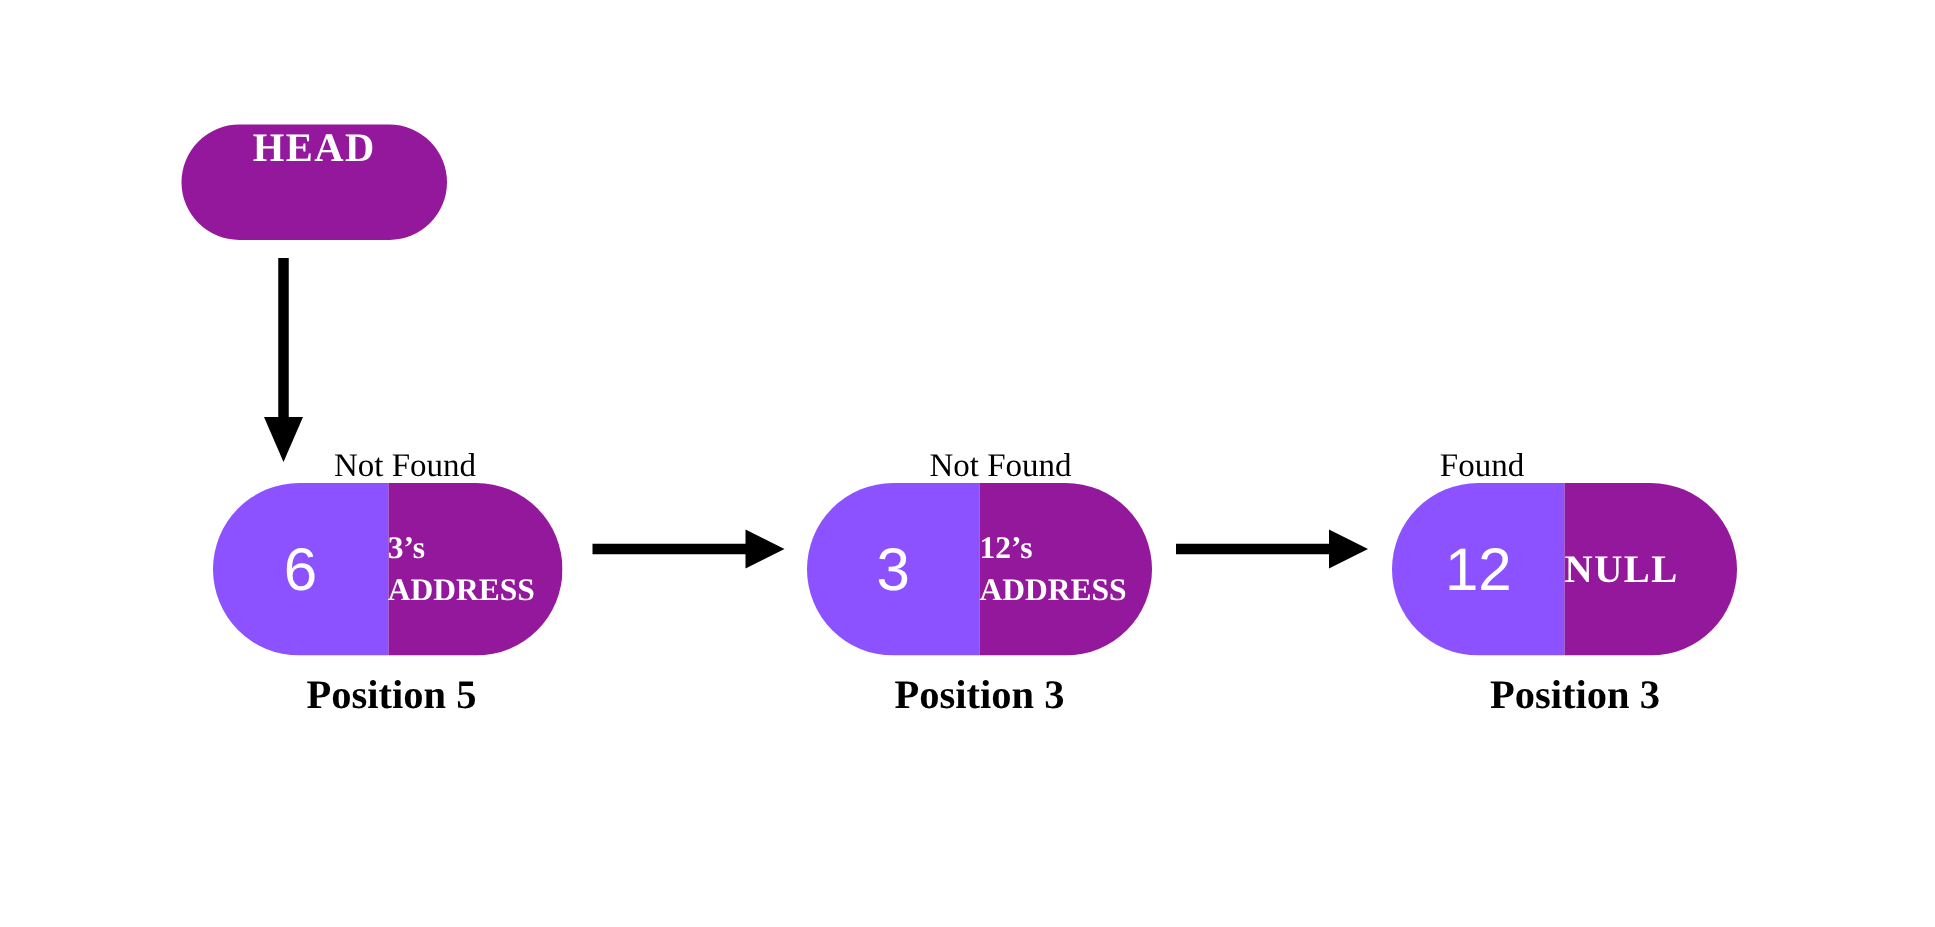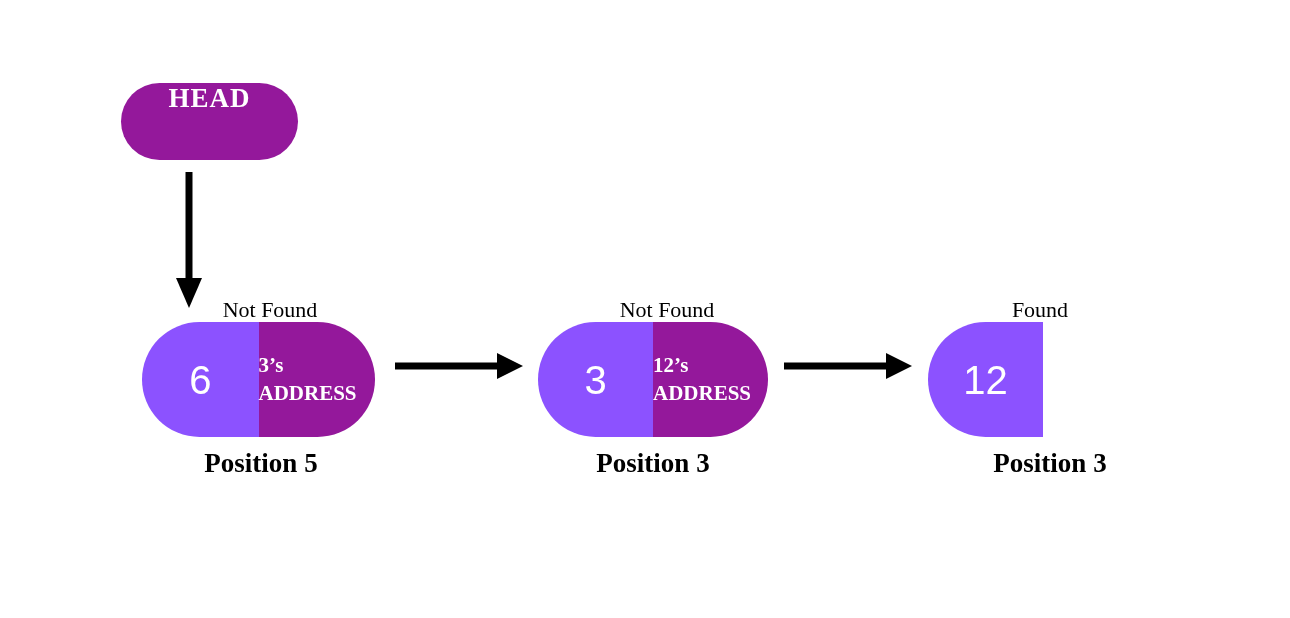--- a/index.html
+++ b/index.html
@@ -49,21 +49,21 @@
     top: 287px;
     transform: translateX(-50%);
     color: var(--label-text, #000000);
     font-weight: 400;
     font-size: 22px;
     white-space: nowrap;
     margin-top: 10px;
   }
   .status-1 { left: 270px; }
   .status-2 { left: 667px; }
-  .status-3 { left: 1040px; }
+  .status-3 { left: 988px; }
 
   
   .node {
     position: absolute;
     top: 322px;
     height: 115px;
     border-radius: 58px;
     overflow: hidden;
     display: flex;
   }
@@ -160,19 +160,25 @@
 
   <svg class="arrow arrow-right-2" width="132" height="40" viewBox="0 0 132 40">
     <line x1="2" y1="20" x2="106" y2="20"></line>
     <polygon points="104,7 104,33 130,20"></polygon>
   </svg>
 
   <div class="node node-3">
     <div class="half half-value">
       <span class="value-text">12</span>
     </div>
+    <div class="half half-pointer">
+      <div class="pointer-text single">
+        <span>NULL</span>
+        <span></span>
+      </div>
+    </div>
   </div>
 
   <div class="position-label pos-1">Position 5</div>
   <div class="position-label pos-2">Position 3</div>
   <div class="position-label pos-3">Position 3</div>
 
 </div>
 
 </body></html>

